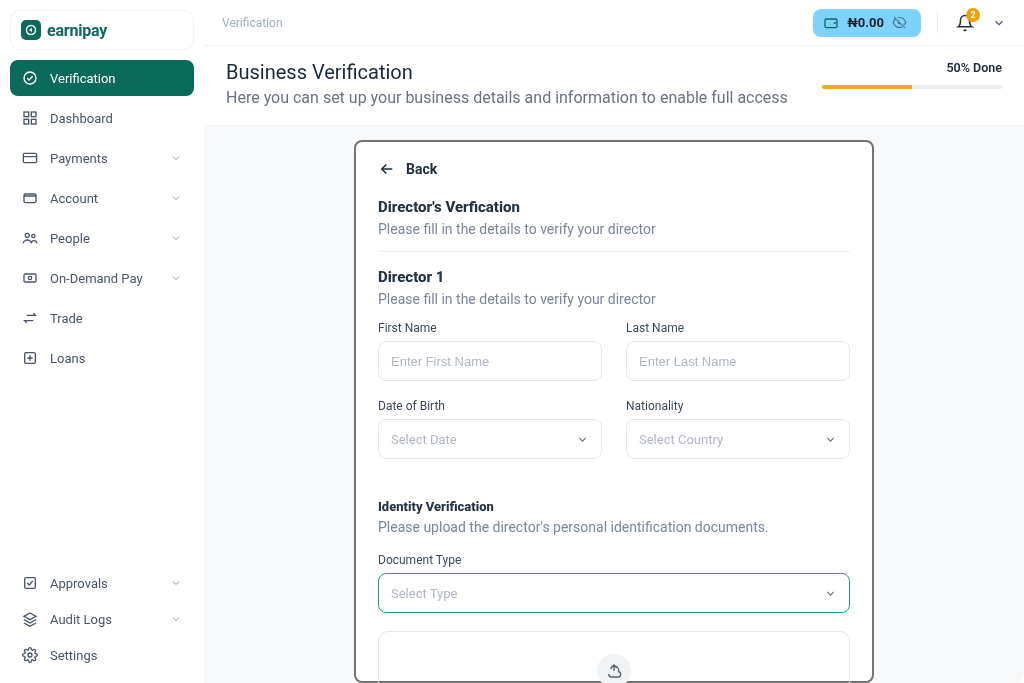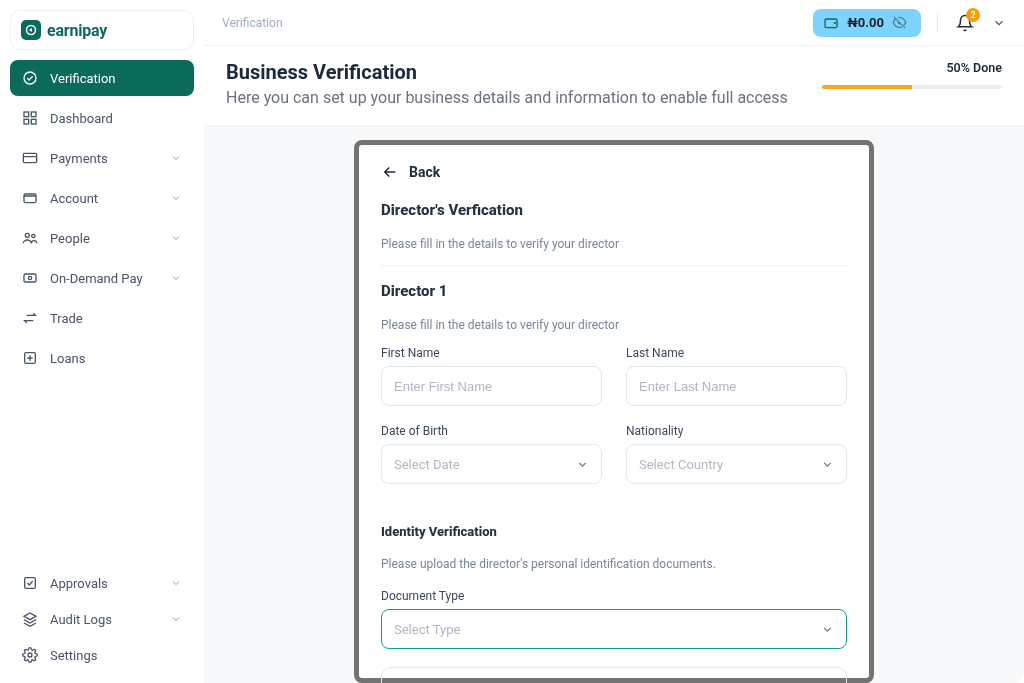--- a/index.html
+++ b/index.html
@@ -121,21 +121,21 @@
   .profile-chev { color:#4a5568; }
 
   
   .page-header {
     padding: 14px 22px 18px;
     display:flex;
     align-items:flex-start;
     gap: 24px;
     border-bottom:1px solid #f4f4f4;
   }
-  .page-title { font-size:20px; font-weight:700; color:#1a2a3a; }
+  .page-title { font-size:20px; font-weight:400; color:#1a2a3a; }
   .page-sub { font-size:16px; color:#6b7280; margin-top:4px; }
   .progress-col {
     margin-left:auto;
     width: 180px;
     text-align:right;
   }
   .progress-label { font-size:12.5px; font-weight:600; color:#1a2a3a; }
   .progress-bar {
     margin-top:10px;
     height:4px;
@@ -155,31 +155,31 @@
     flex:1;
     background:#f7f8fa;
     padding: 14px 0 0;
     overflow:hidden;
     display:flex;
     justify-content:center;
   }
   .card {
     width: 520px;
     background:#fff;
-    border:5px solid #737373;
+    border:2px solid #737373;
     border-radius:8px;
     padding: 18px 22px 22px;
   }
   .back-row {
     display:flex; align-items:center; gap:10px;
     font-size:14px; font-weight:700; color:#1f2d3d;
     cursor:pointer;
   }
   .section-title { font-size:15px; font-weight:800; color:#243343; margin-top:20px; }
-  .section-sub { font-size:12px; color:#7a8699; margin-top:18px; }
+  .section-sub { font-size:14px; color:#7a8699; margin-top:5px; }
   .hr { border:none; border-top:1px solid #eef1f4; margin:14px 0 10px; }
 
   .form-grid {
     display:grid;
     grid-template-columns: 1fr 1fr;
     gap: 18px 24px;
     margin-top:14px;
   }
   .field label {
     display:block;

